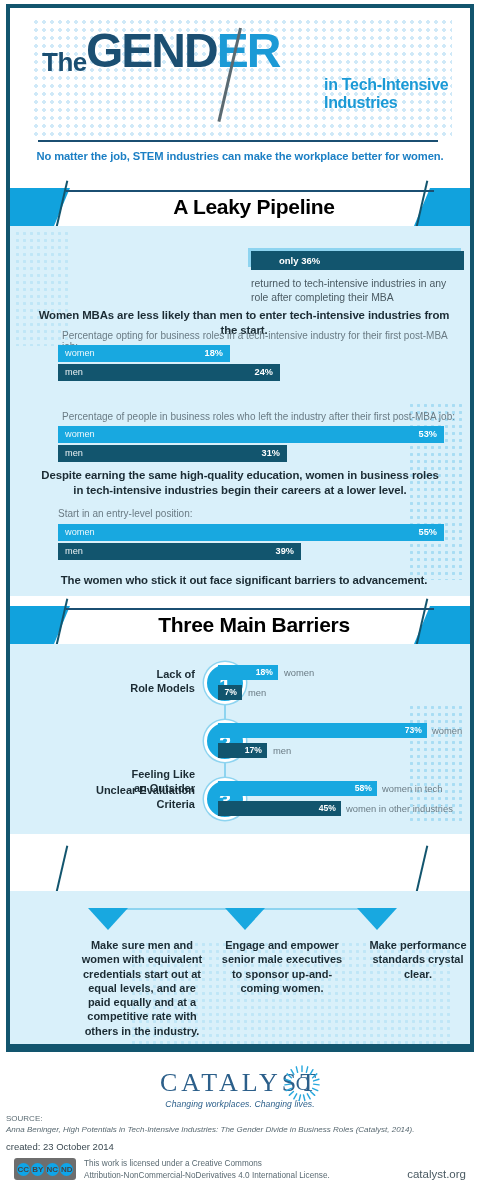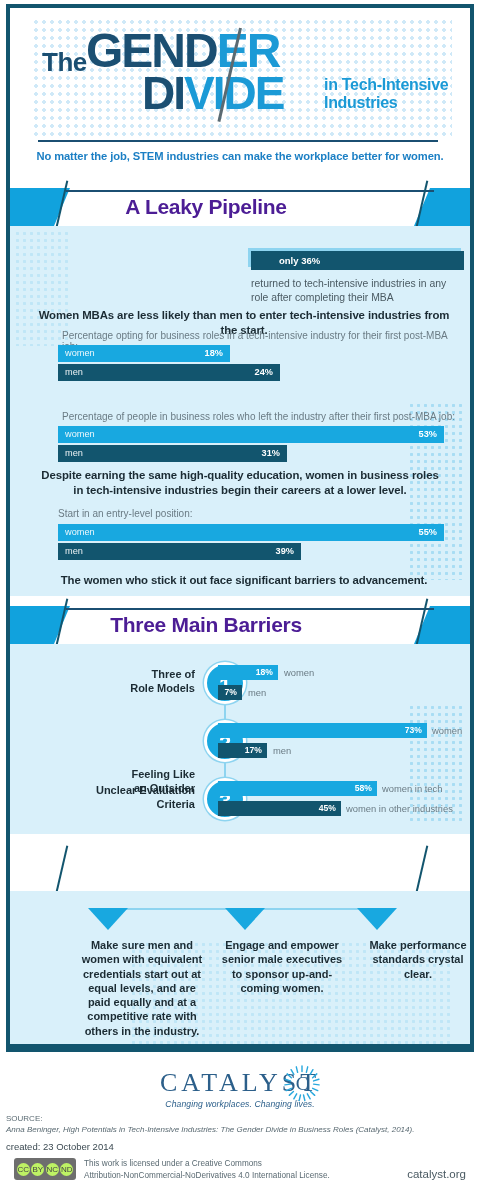--- a/index.html
+++ b/index.html
@@ -27,21 +27,21 @@
 
   
   .tagline{position:absolute;left:0;top:142px;width:460px;text-align:center;font-size:11.2px;font-weight:bold;color:#1b7fc4;letter-spacing:-.1px;}
 
   
   .banner{position:absolute;left:0;width:460px;height:38px;background:#11a2dd;}
   .banner .plate{position:absolute;left:0;top:0;width:460px;height:38px;
      background:#ffffff;clip-path:polygon(44px 100%, 60px 0, 420px 0, 404px 100%);}
   .banner .rule{position:absolute;left:56px;top:2px;width:368px;height:2px;background:#1b4f72;}
   .banner h2{position:absolute;left:0;top:0;width:392px;height:38px;margin:0;line-height:38px;text-align:center;
-     font-size:21px;font-weight:bold;color:#4c1d95;letter-spacing:-.3px;}
+     font-size:21px;font-weight:bold;color:#000000;letter-spacing:-.3px;padding-left:48px;}
 
   
   .panel{position:absolute;left:0;width:460px;background:#d9f0fa;}
 
   
   .callout{position:absolute;}
   .callout .cbar{position:relative;height:19px;line-height:19px;color:#ffffff;font-size:9.5px;font-weight:bold;padding-left:10px;box-sizing:border-box;}
   .callout .cbar.light{background:#18a8e0;}
   .callout .cbar.dark{background:#12556e;box-shadow:-3px -3px 0 0 #8ed4f0;padding-left:28px;}
   .callout .ctext{margin-top:7px;font-size:10.4px;color:#4a5a62;line-height:1.32;}
@@ -73,36 +73,35 @@
   .sol{position:absolute;text-align:center;font-size:11px;font-weight:bold;color:#1b2b33;line-height:1.3;margin-left:36px;}
 
   
   .footbar{position:absolute;left:6px;top:1044px;width:468px;height:8px;background:#12556e;}
   .logo{position:absolute;left:0;top:1068px;width:480px;text-align:center;}
   .logo .word{font-size:26px;letter-spacing:4px;color:#2c5f8a;font-family:"Liberation Serif",serif;}
   .logo .tag{font-size:8.6px;color:#2c5f8a;margin-top:1px;letter-spacing:.1px;font-style:italic;}
   .logo-mark{position:absolute;left:283px;top:1064px;width:38px;height:38px;}
   .src{position:absolute;left:6px;font-size:8px;color:#5a6a72;line-height:1.5;}
   .cc{position:absolute;left:14px;top:1158px;width:62px;height:22px;background:#6e6e6e;border-radius:3px;display:flex;align-items:center;justify-content:space-around;padding:0 2px;box-sizing:border-box;}
-  .cc .cdot{width:13px;height:13px;border-radius:50%;background:#bef264;color:#444;font-size:8px;font-weight:normal;line-height:13px;text-align:center;}
+  .cc .cdot{width:13px;height:13px;border-radius:50%;background:#0ea5e9;color:#444;font-size:8px;font-weight:bold;line-height:13px;text-align:center;}
   .cctxt{position:absolute;left:84px;top:1158px;font-size:8.2px;color:#5a6a72;line-height:1.45;}
   .curl{position:absolute;right:14px;top:1168px;font-size:11.5px;color:#4a5a62;}
 </style>
 </head>
 <body>
 
 <div class="page">
 
   <div class="frame">
 
     <div class="title-wrap">
       <div class="title-dots"></div>
       <div class="t-the">The</div>
       <div class="t-gender"><span>GEND</span><span class="lt">ER</span></div>
-      <div class="t-divide"><span class="dk">DI</span><span>VIDE</span></div>
       <div class="slash"></div>
       <div class="t-sub">
         <div>in Tech-Intensive</div>
         <div>Industries</div>
       </div>
     </div>
     <div class="title-rule"></div>
 
     <div class="tagline">No matter the job, STEM industries can make the workplace better for women.</div>
 
@@ -168,21 +167,21 @@
     <div style="position:absolute;left:410px;top:590px;width:2px;height:56px;background:#12556e;transform:rotate(13deg);"></div>
 
     <div class="panel" style="top:636px;height:190px">
       <div class="dots dk" style="left:398px;top:60px;width:58px;height:120px"></div>
     </div>
 
     <div class="bconn" style="top:690px;height:44px"></div>
     <div class="bconn" style="top:748px;height:40px"></div>
 
     <div class="blabel" style="left:75px;top:660px;width:110px">
-      <div>Three of</div>
+      <div>Lack of</div>
       <div>Role Models</div>
     </div>
     <div class="bnum" style="left:194px;top:654px">1</div>
     <div class="bbar w" style="left:208px;top:657px;width:60px">18%</div>
     <div class="bkey" style="left:274px;top:657px">women</div>
     <div class="bbar m" style="left:208px;top:677px;width:24px">7%</div>
     <div class="bkey" style="left:238px;top:677px">men</div>
 
     <div class="blabel" style="left:75px;top:760px;width:110px">
       <div>Feeling Like</div>

